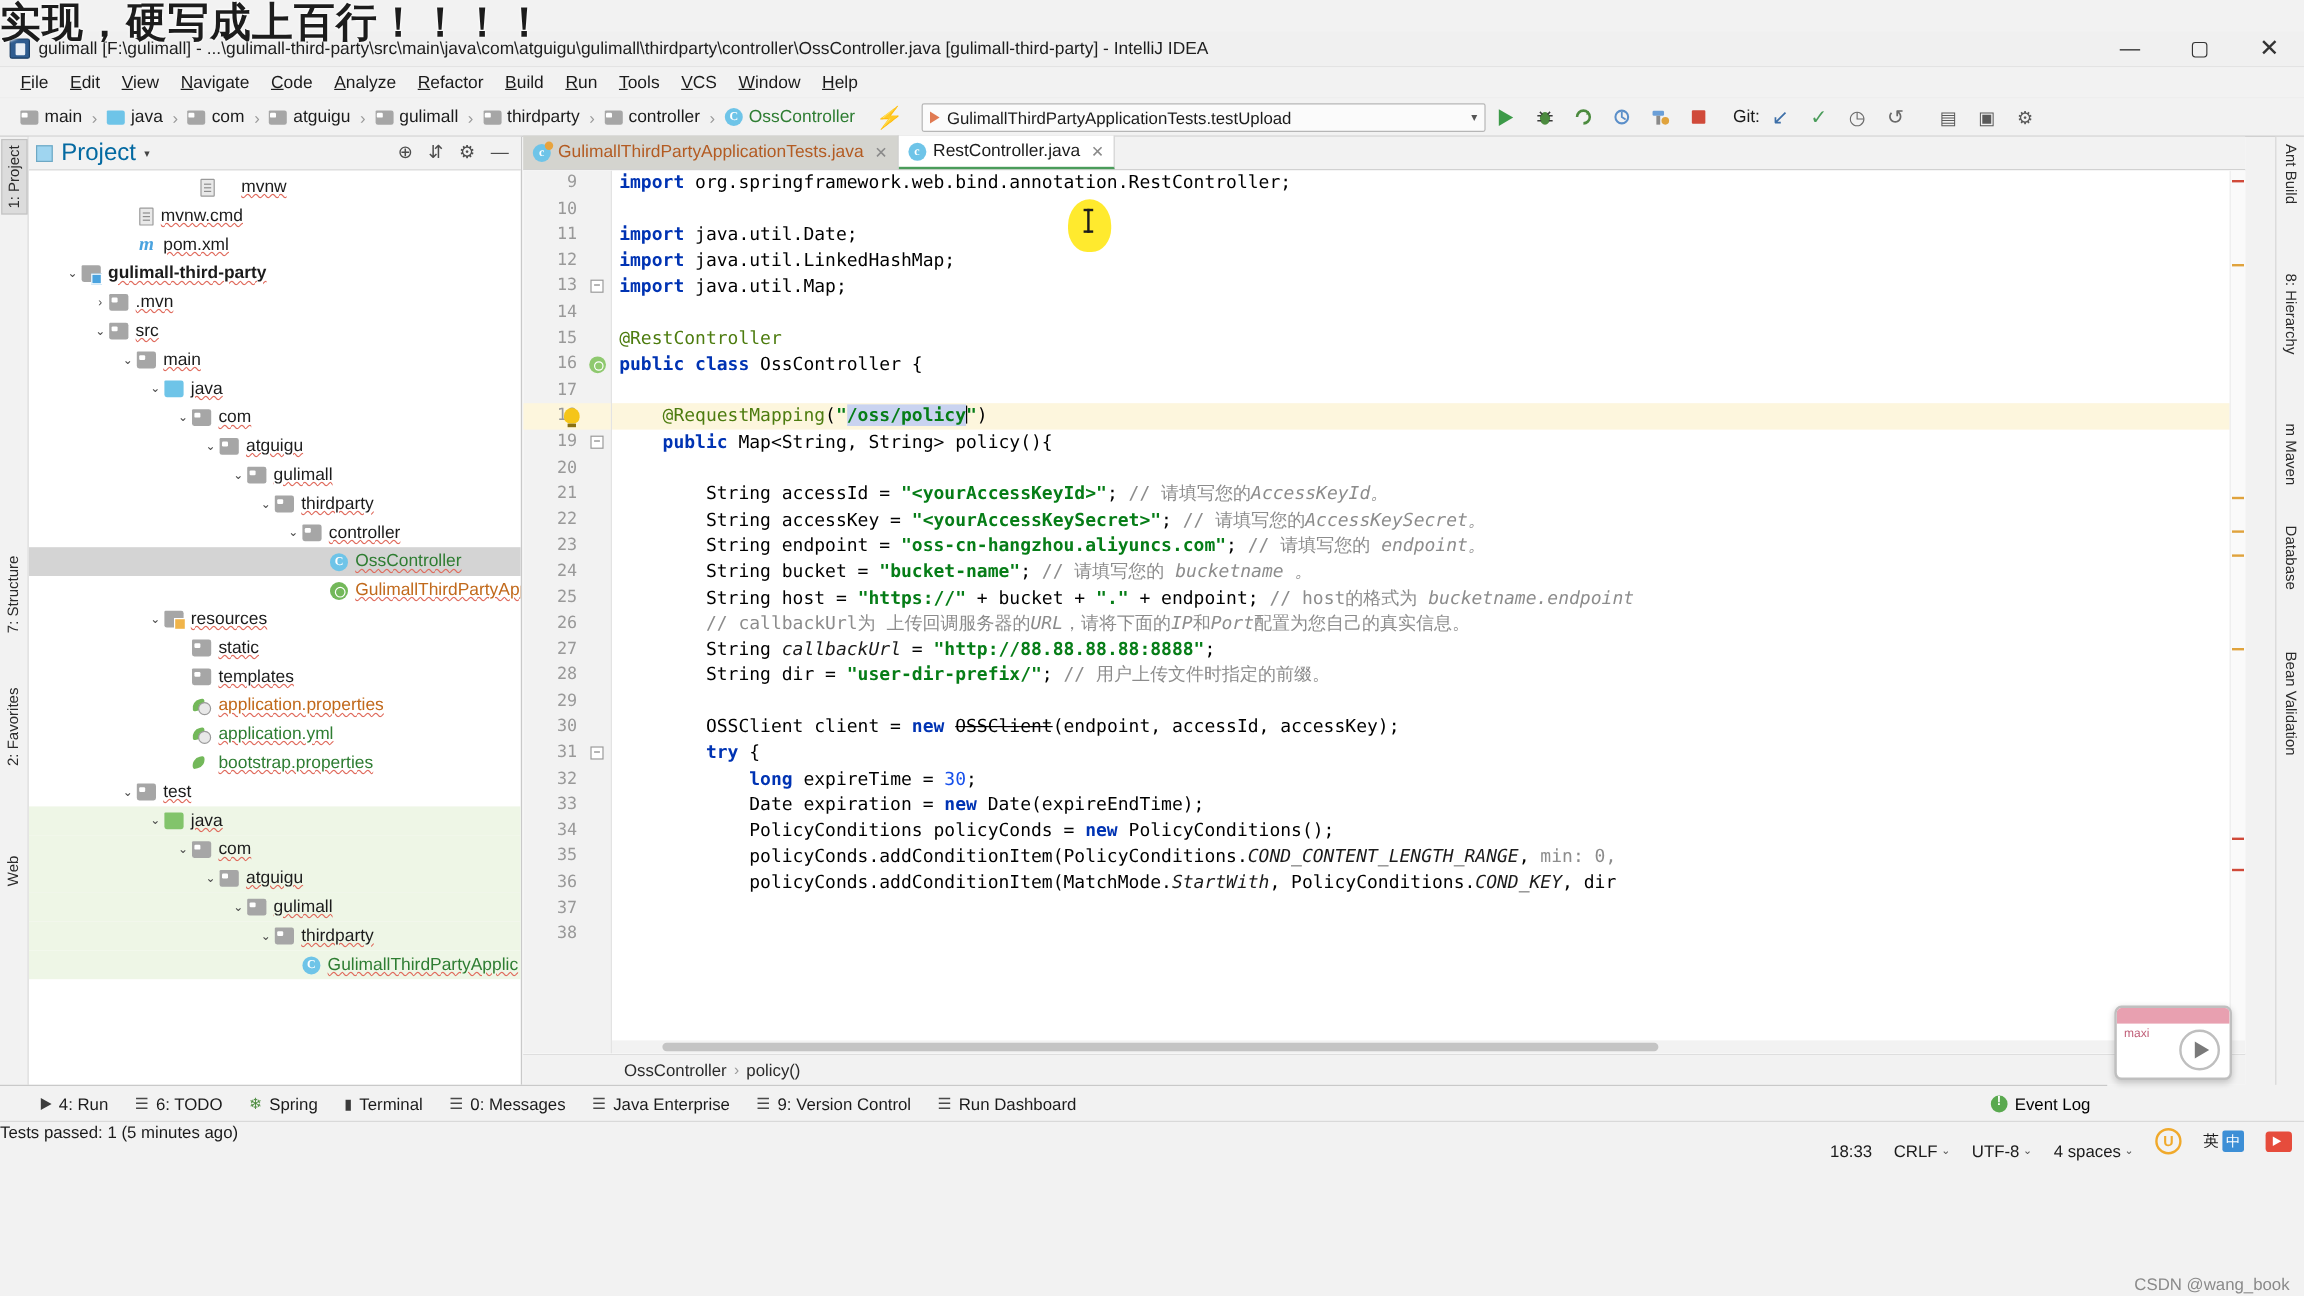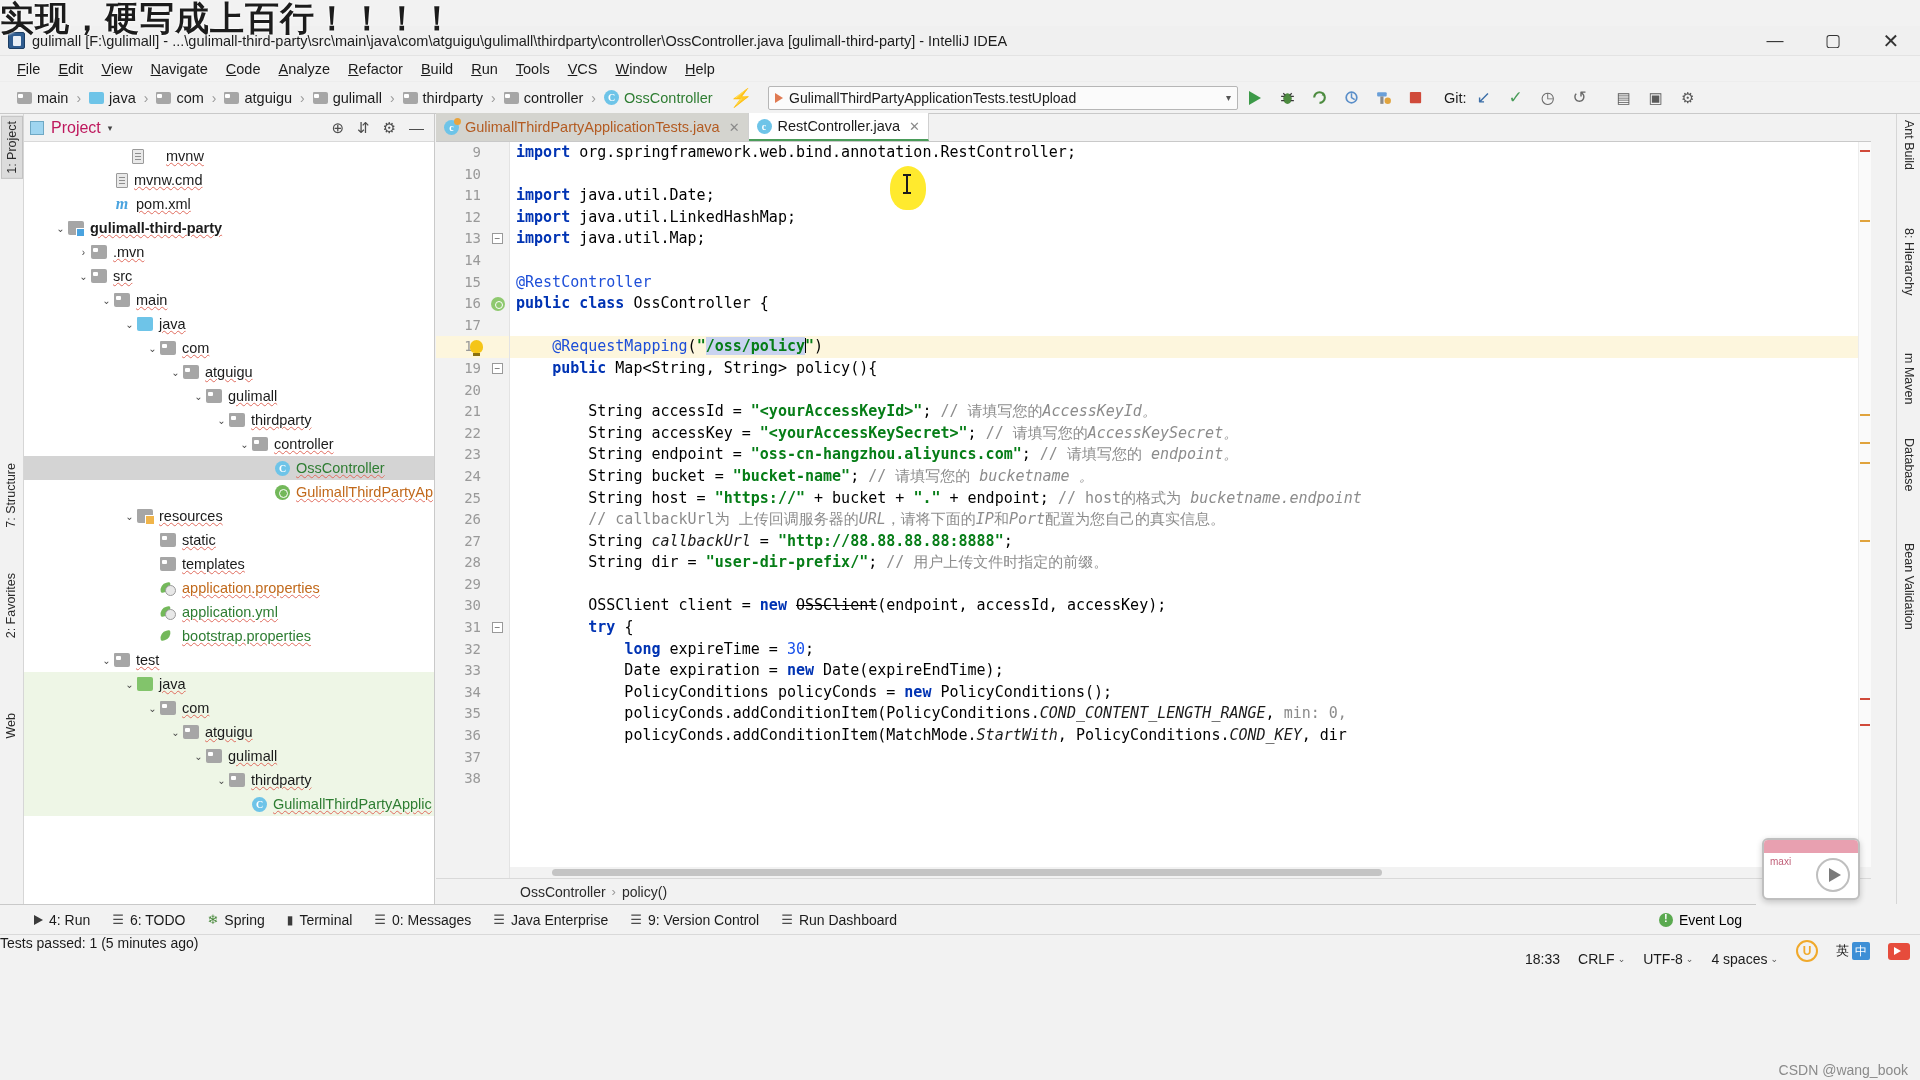--- a/index.html
+++ b/index.html
@@ -139,21 +139,21 @@
     background: #ffffff; border-right: 1px solid #c9c9c9; display: flex; flex-direction: column;
   }
   .projhdr {
     height: 28px; display: flex; align-items: center; padding: 0 6px;
     background: #f2f2f2; border-bottom: 1px solid #d9d9d9; flex: none;
   }
   .projhdr .sqico {
     width: 14px; height: 14px; background: #9fd5f0; border: 1px solid #6ea8c4;
     margin-right: 7px; flex: none;
   }
-  .projhdr .ptitle { font-size: 16px; color: #be185d; }
+  .projhdr .ptitle { font-size: 20px; color: #0369a1; }
   .projhdr .pchev { margin-left: 7px; color: #444; font-size: 9px; }
   .projhdr .ricons { margin-left: auto; display: flex; align-items: center; gap: 13px; padding-right: 4px; }
   .hicon { font-size: 15px; color: #4d4d4d; line-height: 1; }
 
   .tree { flex: 1; position: relative; overflow: hidden; padding-top: 2px; font-size: 14.5px; }
   .trow {
     display: flex; align-items: center; height: 24px; white-space: nowrap;
     padding-left: 6px; position: relative;
   }
   .trow .arrow {
@@ -287,21 +287,21 @@
     border: 1.5px solid #fff; border-radius: 50%;
   }
 
   .code {
     flex: 1; position: relative; padding-left: 6px; overflow: hidden;
     font-family: "DejaVu Sans Mono", monospace; font-size: 15px; line-height: 21.6px;
   }
   .cline { height: 21.6px; white-space: pre; }
   .cline.hl { background: #fdf6dd; margin-left: -6px; padding-left: 6px; }
   .kw { color: #0033b3; font-weight: bold; }
-  .an { color: #1d4ed8; }
+  .an { color: #4d7c0f; }
   .str { color: #067d17; font-weight: bold; }
   .cmt { color: #8c8c8c; }
   .cmti { color: #8c8c8c; font-style: italic; }
   .num { color: #1750eb; }
   .stat { color: #1b1b1b; font-style: italic; }
   .strike { text-decoration: line-through; }
   .sel-str { background: #c9d3f0; }
   .caret {
     display: inline-block; width: 1px; height: 15px; background: #000;
     vertical-align: -2px; margin: 0 -0.5px;
@@ -585,21 +585,21 @@
       <div class="ptitle">Project</div>
       <div class="pchev">▾</div>
       <div class="ricons">
         <span class="hicon">⊕</span>
         <span class="hicon">⇵</span>
         <span class="hicon">⚙</span>
         <span class="hicon">—</span>
       </div>
     </div>
     <div class="tree" id="projtree">
-        <div class="trow" style="padding-left: 75px; gap: 16px;">
+        <div class="trow" style="padding-left: 110px; gap: 16px;">
           <span class="arrow"></span>
           <span class="ic file"></span>
           <span class="lbl squiggle">mvnw</span>
         </div>
         <div class="trow" style="padding-left: 75px;">
           <span class="arrow"></span>
           <span class="ic file"></span>
           <span class="lbl squiggle">mvnw.cmd</span>
         </div>
         <div class="trow" style="padding-left: 75px;">

